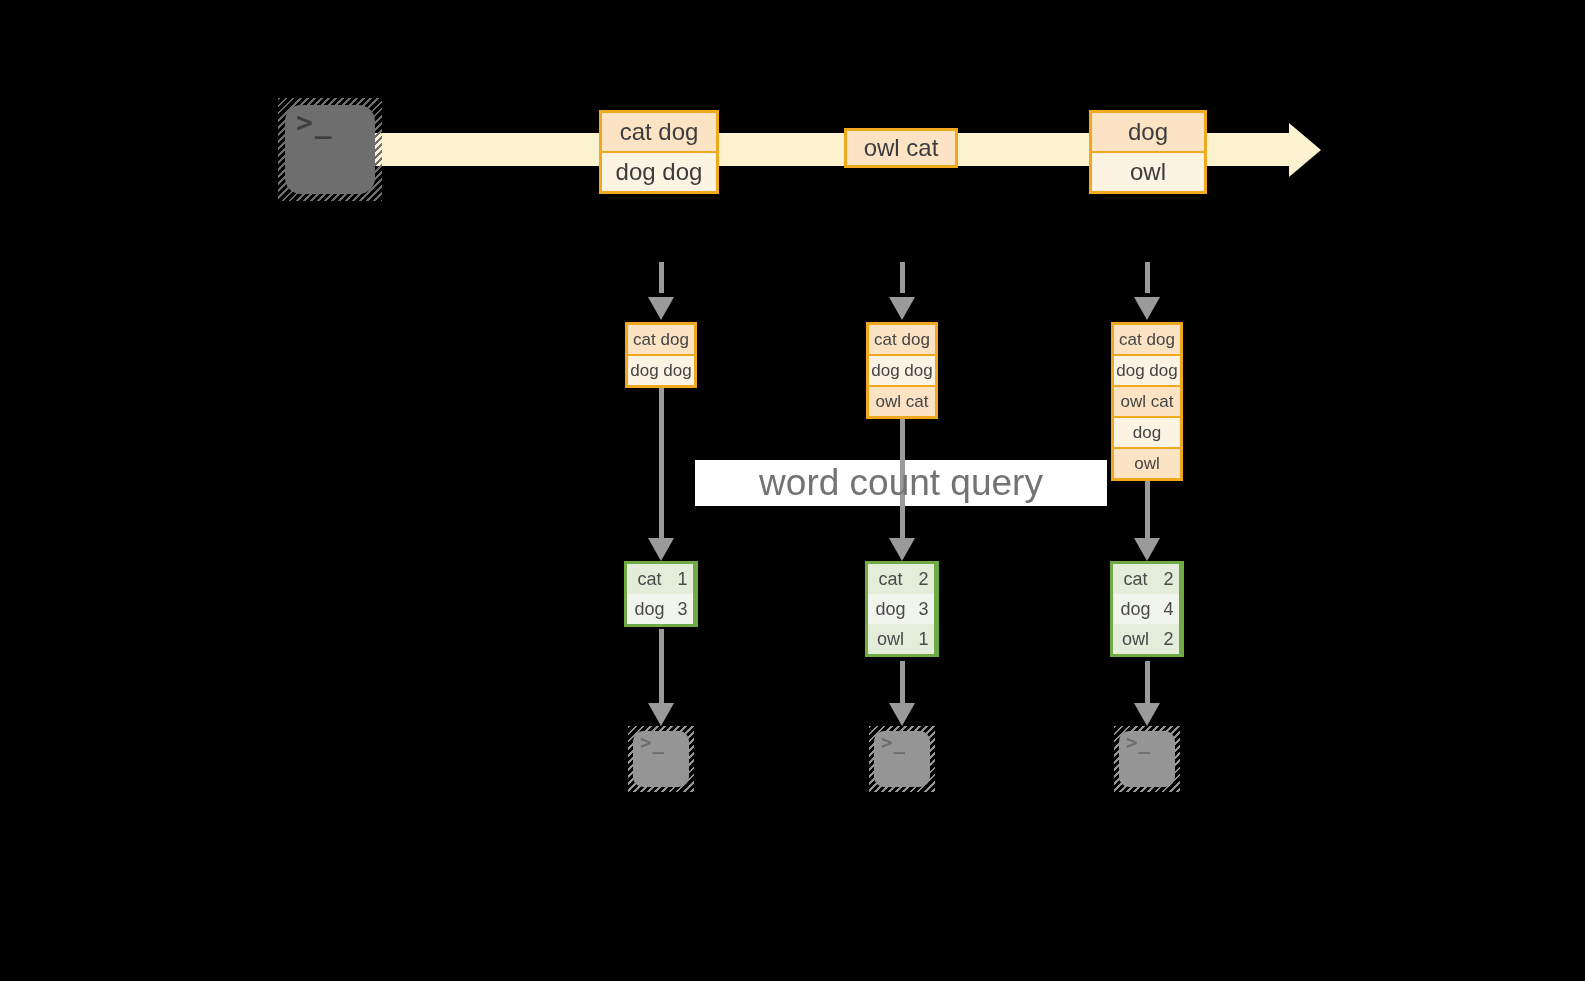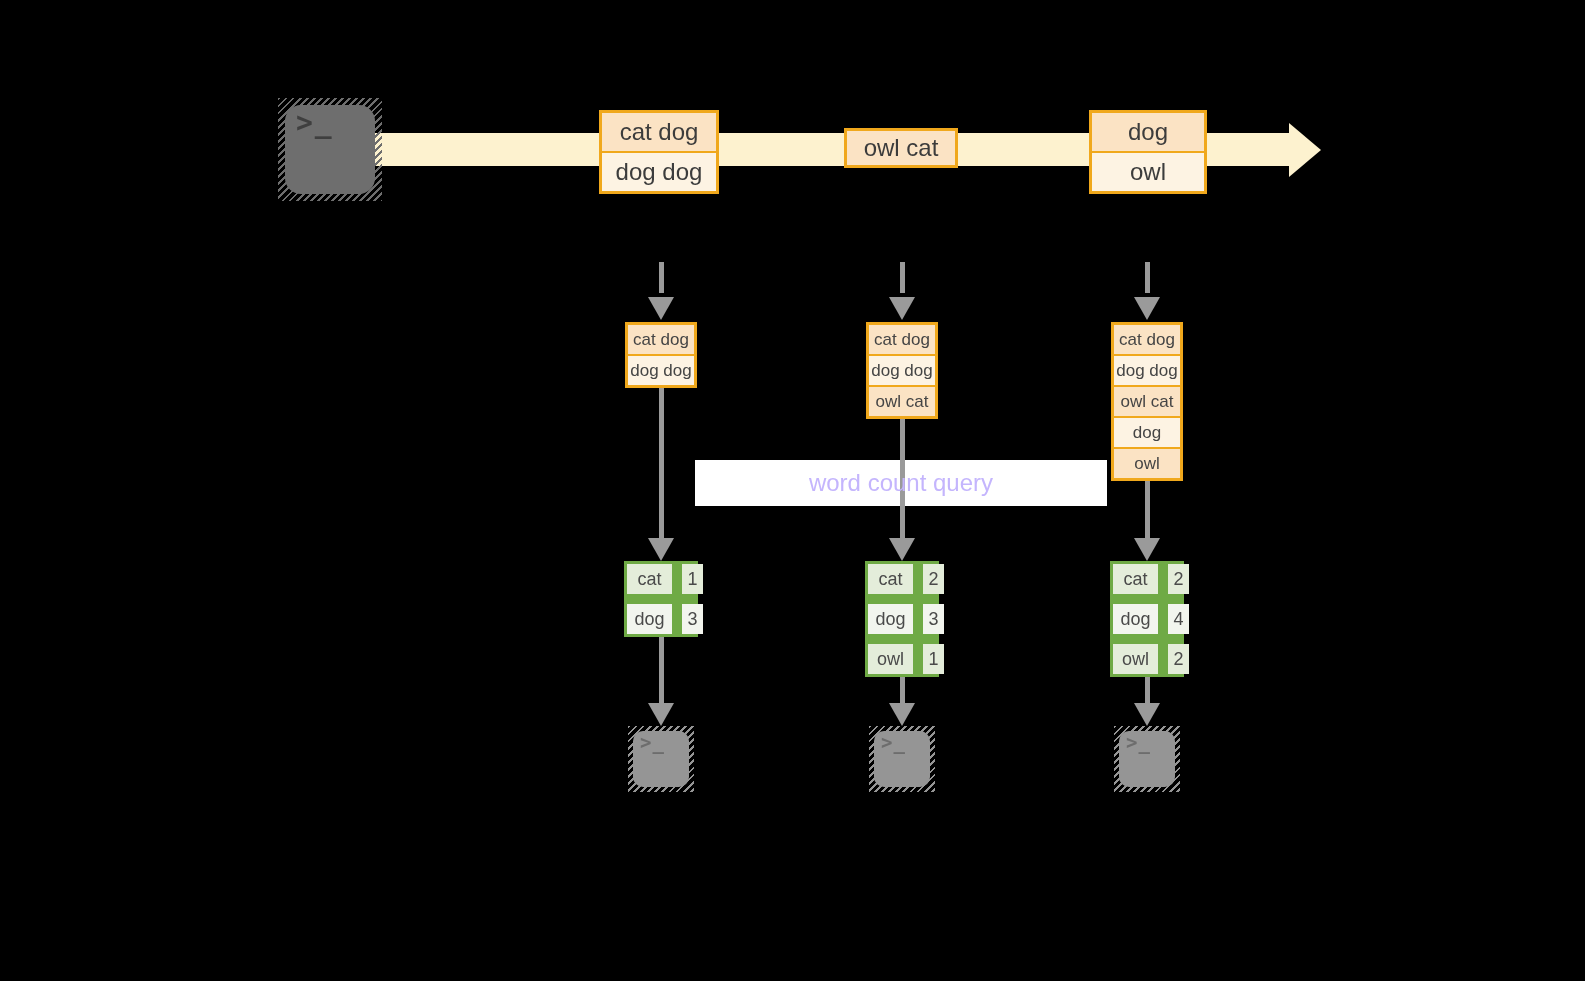--- a/index.html
+++ b/index.html
@@ -21,25 +21,25 @@
   .peach{background:#fbe3c4;}
   .cream{background:#fdf3e3;}
 
   
   .vline{width:5px;background:#9a9a9a;z-index:2;}
   .ahead{width:26px;height:23px;background:#9a9a9a;clip-path:polygon(0 0,100% 0,50% 100%);z-index:2;}
 
   
   .wband{background:#ffffff;z-index:1;}
   .wlabel{display:flex;align-items:center;justify-content:center;
-          font-size:24px;color:#c4b5fd;z-index:4;}
+          font-size:37px;color:#737373;z-index:4;}
 
   
   .wtable{border:3px solid #6faa45;background:#6faa45;display:grid;
-          grid-template-columns:45px 21px;gap:10px;z-index:3;}
+          grid-template-columns:45px 21px;gap:0;z-index:3;}
   .cell{height:30px;display:flex;align-items:center;justify-content:center;
         font-size:18px;color:#4a4a4a;}
   .g-dark{background:#e4edda;}
   .g-light{background:#f2f5ee;}
 
   
   .term{z-index:3;}
   .hatch{position:absolute;inset:0;}
   .hatch.dark-h{background:repeating-linear-gradient(135deg,#6e6e6e 0 2px,transparent 2px 5px);}
   .hatch.light-h{background:repeating-linear-gradient(135deg,#959595 0 2px,transparent 2px 5px);}

